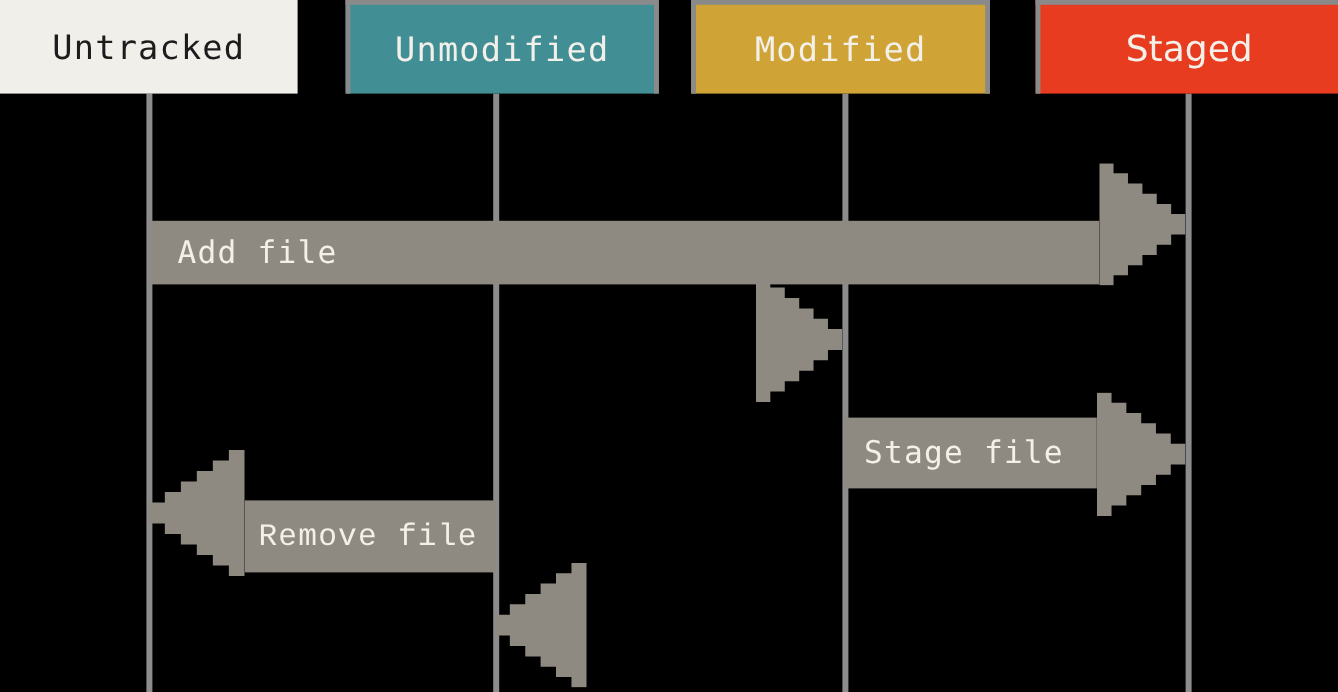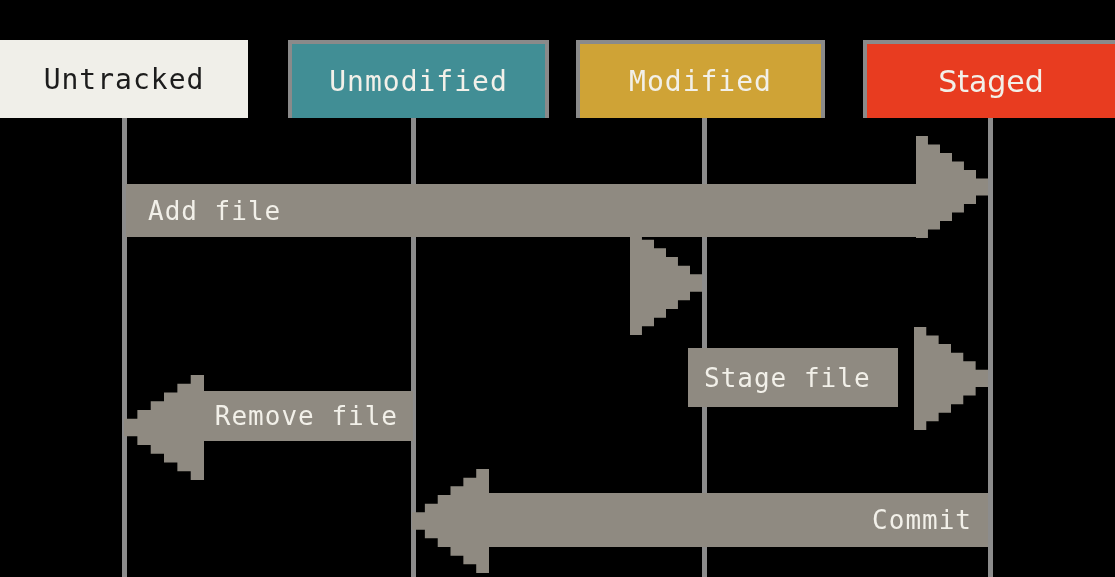--- a/index.html
+++ b/index.html
@@ -22,21 +22,20 @@
     top: 0;
     height: 78px;
     box-sizing: border-box;
     display: flex;
     align-items: center;
     justify-content: center;
     font-size: 28px;
     letter-spacing: 1px;
     color: var(--box_text_light, #f2f0e9);
     z-index: 3;
-    margin-top: 40px;
   }
   .box-untracked {
     left: 0; width: 248px;
     background: var(--untracked_box, #f0efe9);
     color: var(--box_text_dark, #1c1c1c);
   }
   .box-unmodified {
     left: 288px; width: 261px;
     background: var(--unmodified_box, #418e95);
     border: 4px solid var(--box_border, #8a8a8a);
@@ -104,24 +103,24 @@
       0% 41.6%, 0% 58.3%, 16.7% 58.3%, 16.7% 66.6%, 33.4% 66.6%, 33.4% 75%,
       50% 75%, 50% 83.3%, 66.7% 83.3%, 66.7% 91.6%, 83.4% 91.6%, 83.4% 100%, 100% 100%);
   }
 
   .shaft-add    { left: 126px; top: 161px; width: 790px; height: 53px; padding-left: 22px; margin-top: 23px; }
   .head-add     { left: 916px; top: 136px; width: 72px;  height: 102px; }
 
   .shaft-edit   { left: 414px; top: 257px; width: 216px; height: 55px; padding-left: 16px; }
   .head-edit    { left: 630px; top: 231px; width: 72px;  height: 104px; }
 
-  .shaft-stagef { left: 688px; top: 348px; width: 210px; height: 59px; padding-left: 16px; }
+  .shaft-stagef { left: 704px; top: 348px; width: 210px; height: 59px; padding-left: 16px; }
   .head-stagef  { left: 914px; top: 327px; width: 74px;  height: 103px; }
 
-  .shaft-remove { left: 204px; top: 391px; width: 209px; height: 50px; justify-content: flex-end; padding-right: 15px; }
+  .shaft-remove { left: 204px; top: 417px; width: 209px; height: 60px; justify-content: flex-end; padding-right: 15px; font-family: Liberation Mono, monospace; }
   .head-remove  { left: 124px; top: 375px; width: 80px;  height: 105px; }
 
   .shaft-commit { left: 489px; top: 493px; width: 499px; height: 54px; justify-content: flex-end; padding-right: 16px; }
   .head-commit  { left: 412px; top: 469px; width: 77px;  height: 104px; }
 </style>
 </head>
 <body>
 
 <div class="stage">
 
@@ -153,18 +152,15 @@
   <div class="arrow-shaft shaft-stagef">
     <span>Stage file</span>
   </div>
   <div class="arrow-head head-right head-stagef"></div>
 
   <div class="arrow-shaft shaft-remove">
     <span>Remove file</span>
   </div>
   <div class="arrow-head head-left head-remove"></div>
 
-  <div class="arrow-shaft shaft-commit">
-    <span>Commit</span>
-  </div>
   <div class="arrow-head head-left head-commit"></div>
 
 </div>
 
 </body></html>

